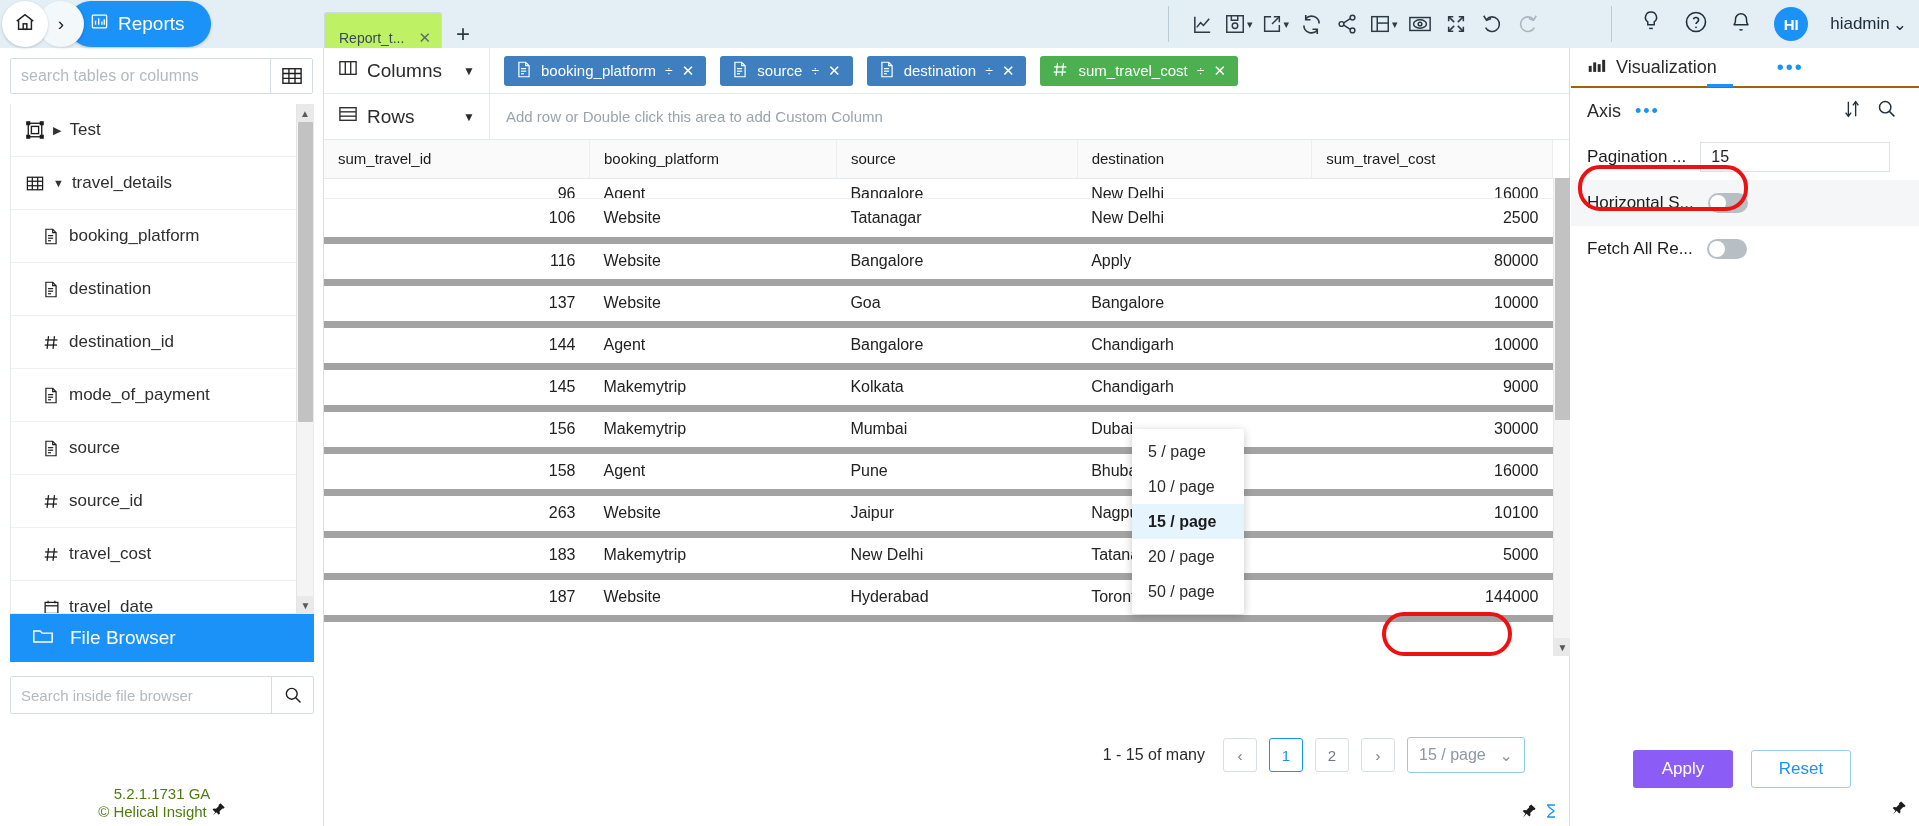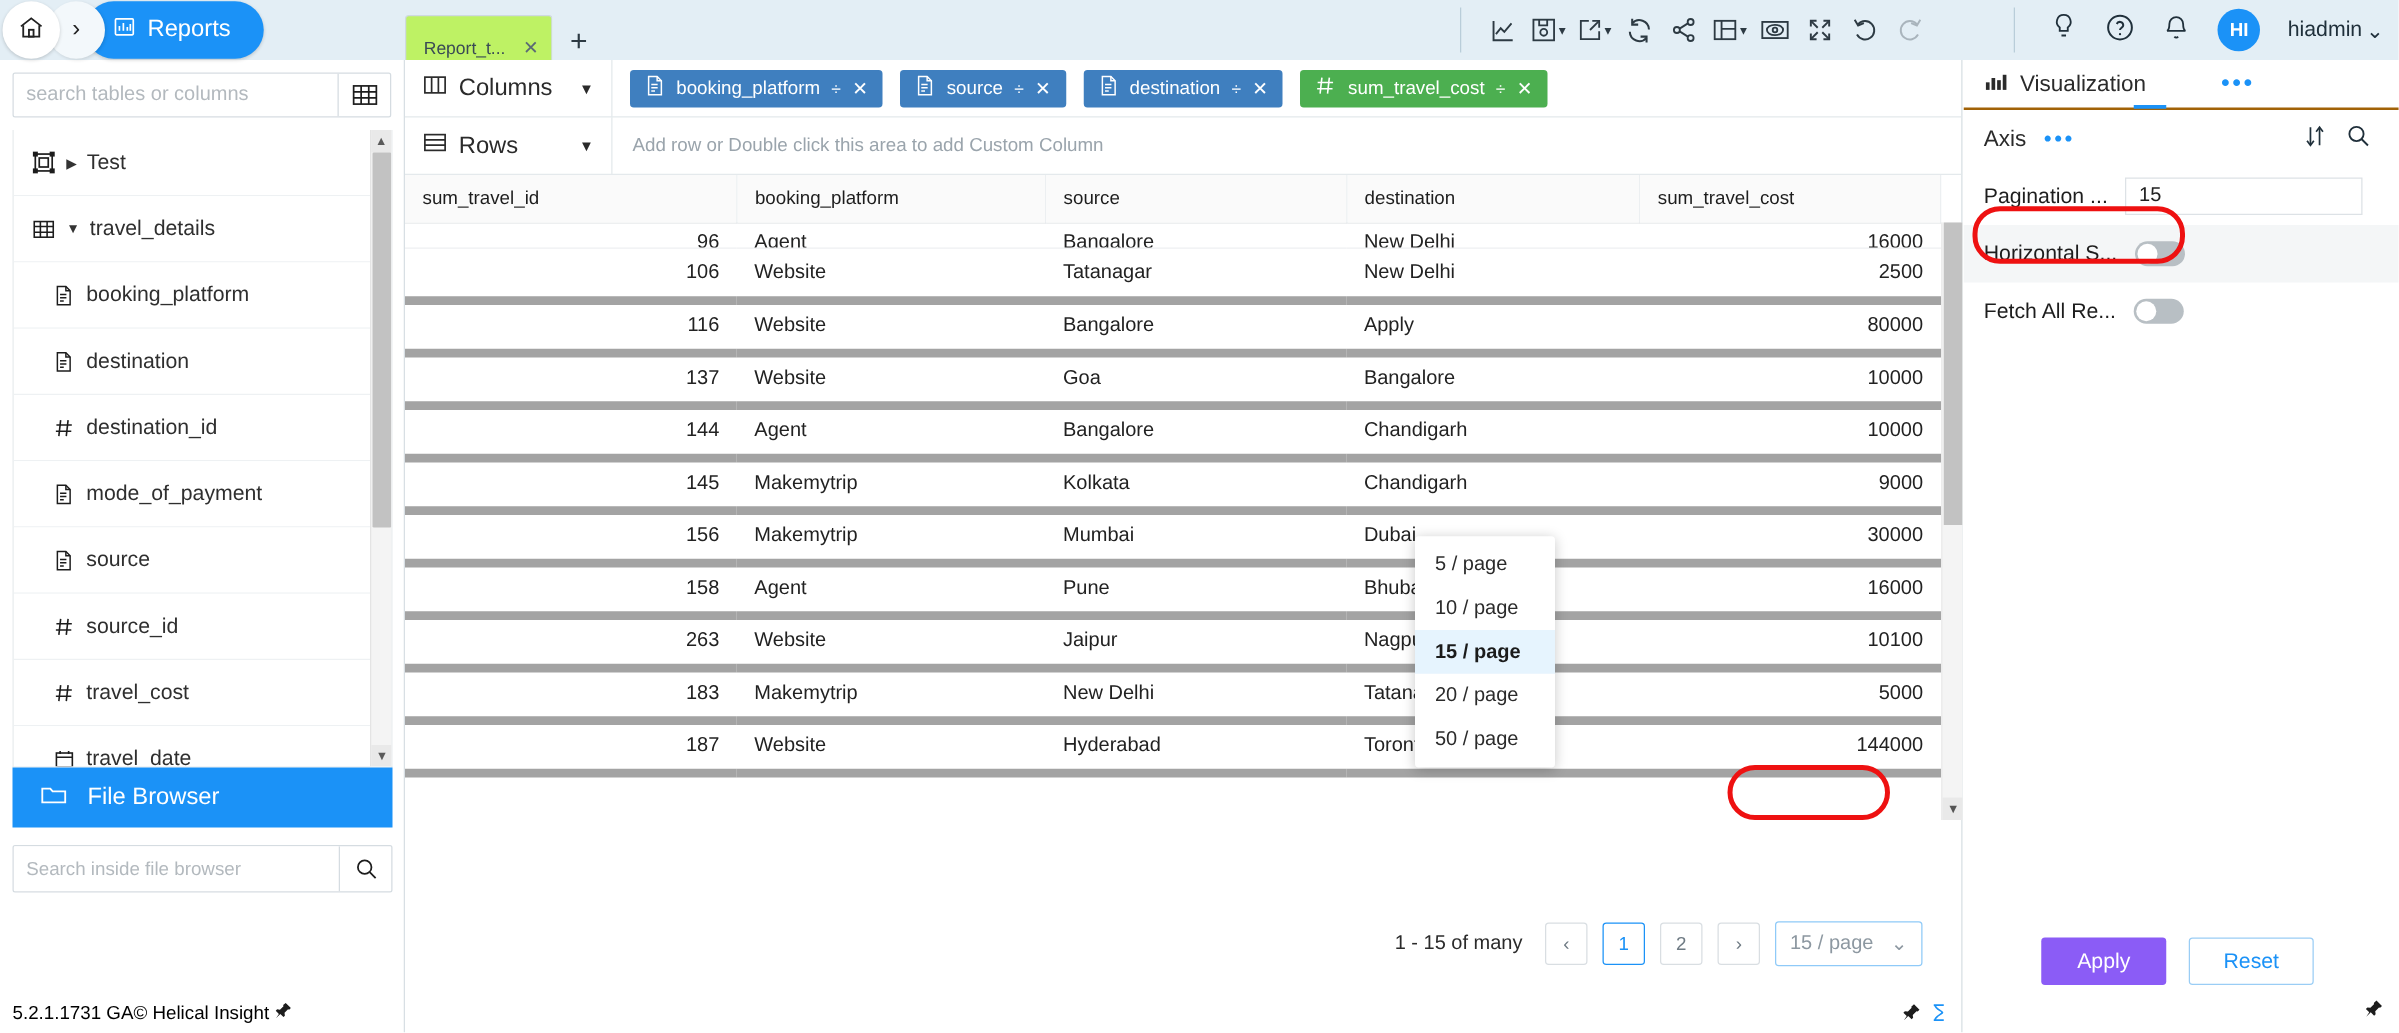--- a/index.html
+++ b/index.html
@@ -133,22 +133,22 @@
     flex: 1; border: none; outline: none; padding: 0 10px; font-size: 15px;
     color: #444; font-family: "Liberation Sans", sans-serif;
   }
   .fb-search input::placeholder { color: #b3b9be; }
   .fb-search .sbtn {
     width: 42px; border-left: 1px solid #d5dce1; display: flex;
     align-items: center; justify-content: center; cursor: pointer;
   }
   .side-footer {
     position: absolute; left: 10px; bottom: 6px; width: 304px;
-    display: flex; align-items: center; justify-content: flex-start;
-    font-size: 15px; color: #000000;
+    display: flex; align-items: center; justify-content: space-between;
+    font-size: 15px; color: #4d7c0f; flex-direction: column;
   }
   .side-footer .right { display: flex; align-items: center; gap: 4px; }
 
   
   .main {
     position: absolute; left: 324px; top: 48px; width: 1246px; height: 778px;
     background: #fff; border-right: 1px solid #d8dfe4;
   }
   .shelf-row {
     display: flex; align-items: center; height: 46px;
@@ -199,21 +199,21 @@
   }
   .gs-down {
     position: absolute; bottom: 0; left: 0; width: 17px; height: 18px;
     background: #e9e9e9; display: flex; align-items: center;
     justify-content: center; font-size: 10px; color: #555; cursor: pointer;
   }
 
   .pager {
     position: absolute; left: 0; bottom: 38px; width: 1246px; height: 66px;
     display: flex; align-items: center; justify-content: flex-end;
-    gap: 12px; padding-right: 32px;
+    gap: 12px; padding-right: 45px;
   }
   .pager-text { font-size: 16px; color: #2b2b2b; margin-right: 6px; }
   .pg-btn {
     width: 34px; height: 34px; border: 1px solid #d9dee2; background: #fff;
     border-radius: 3px; display: flex; align-items: center; justify-content: center;
     font-size: 15px; color: #6f7b84; cursor: pointer;
   }
   .pg-btn.active { border-color: #1b92f7; color: #1b92f7; }
   .pg-size {
     min-width: 118px; height: 36px; border: 1px solid #8fcaf8; border-radius: 3px;

